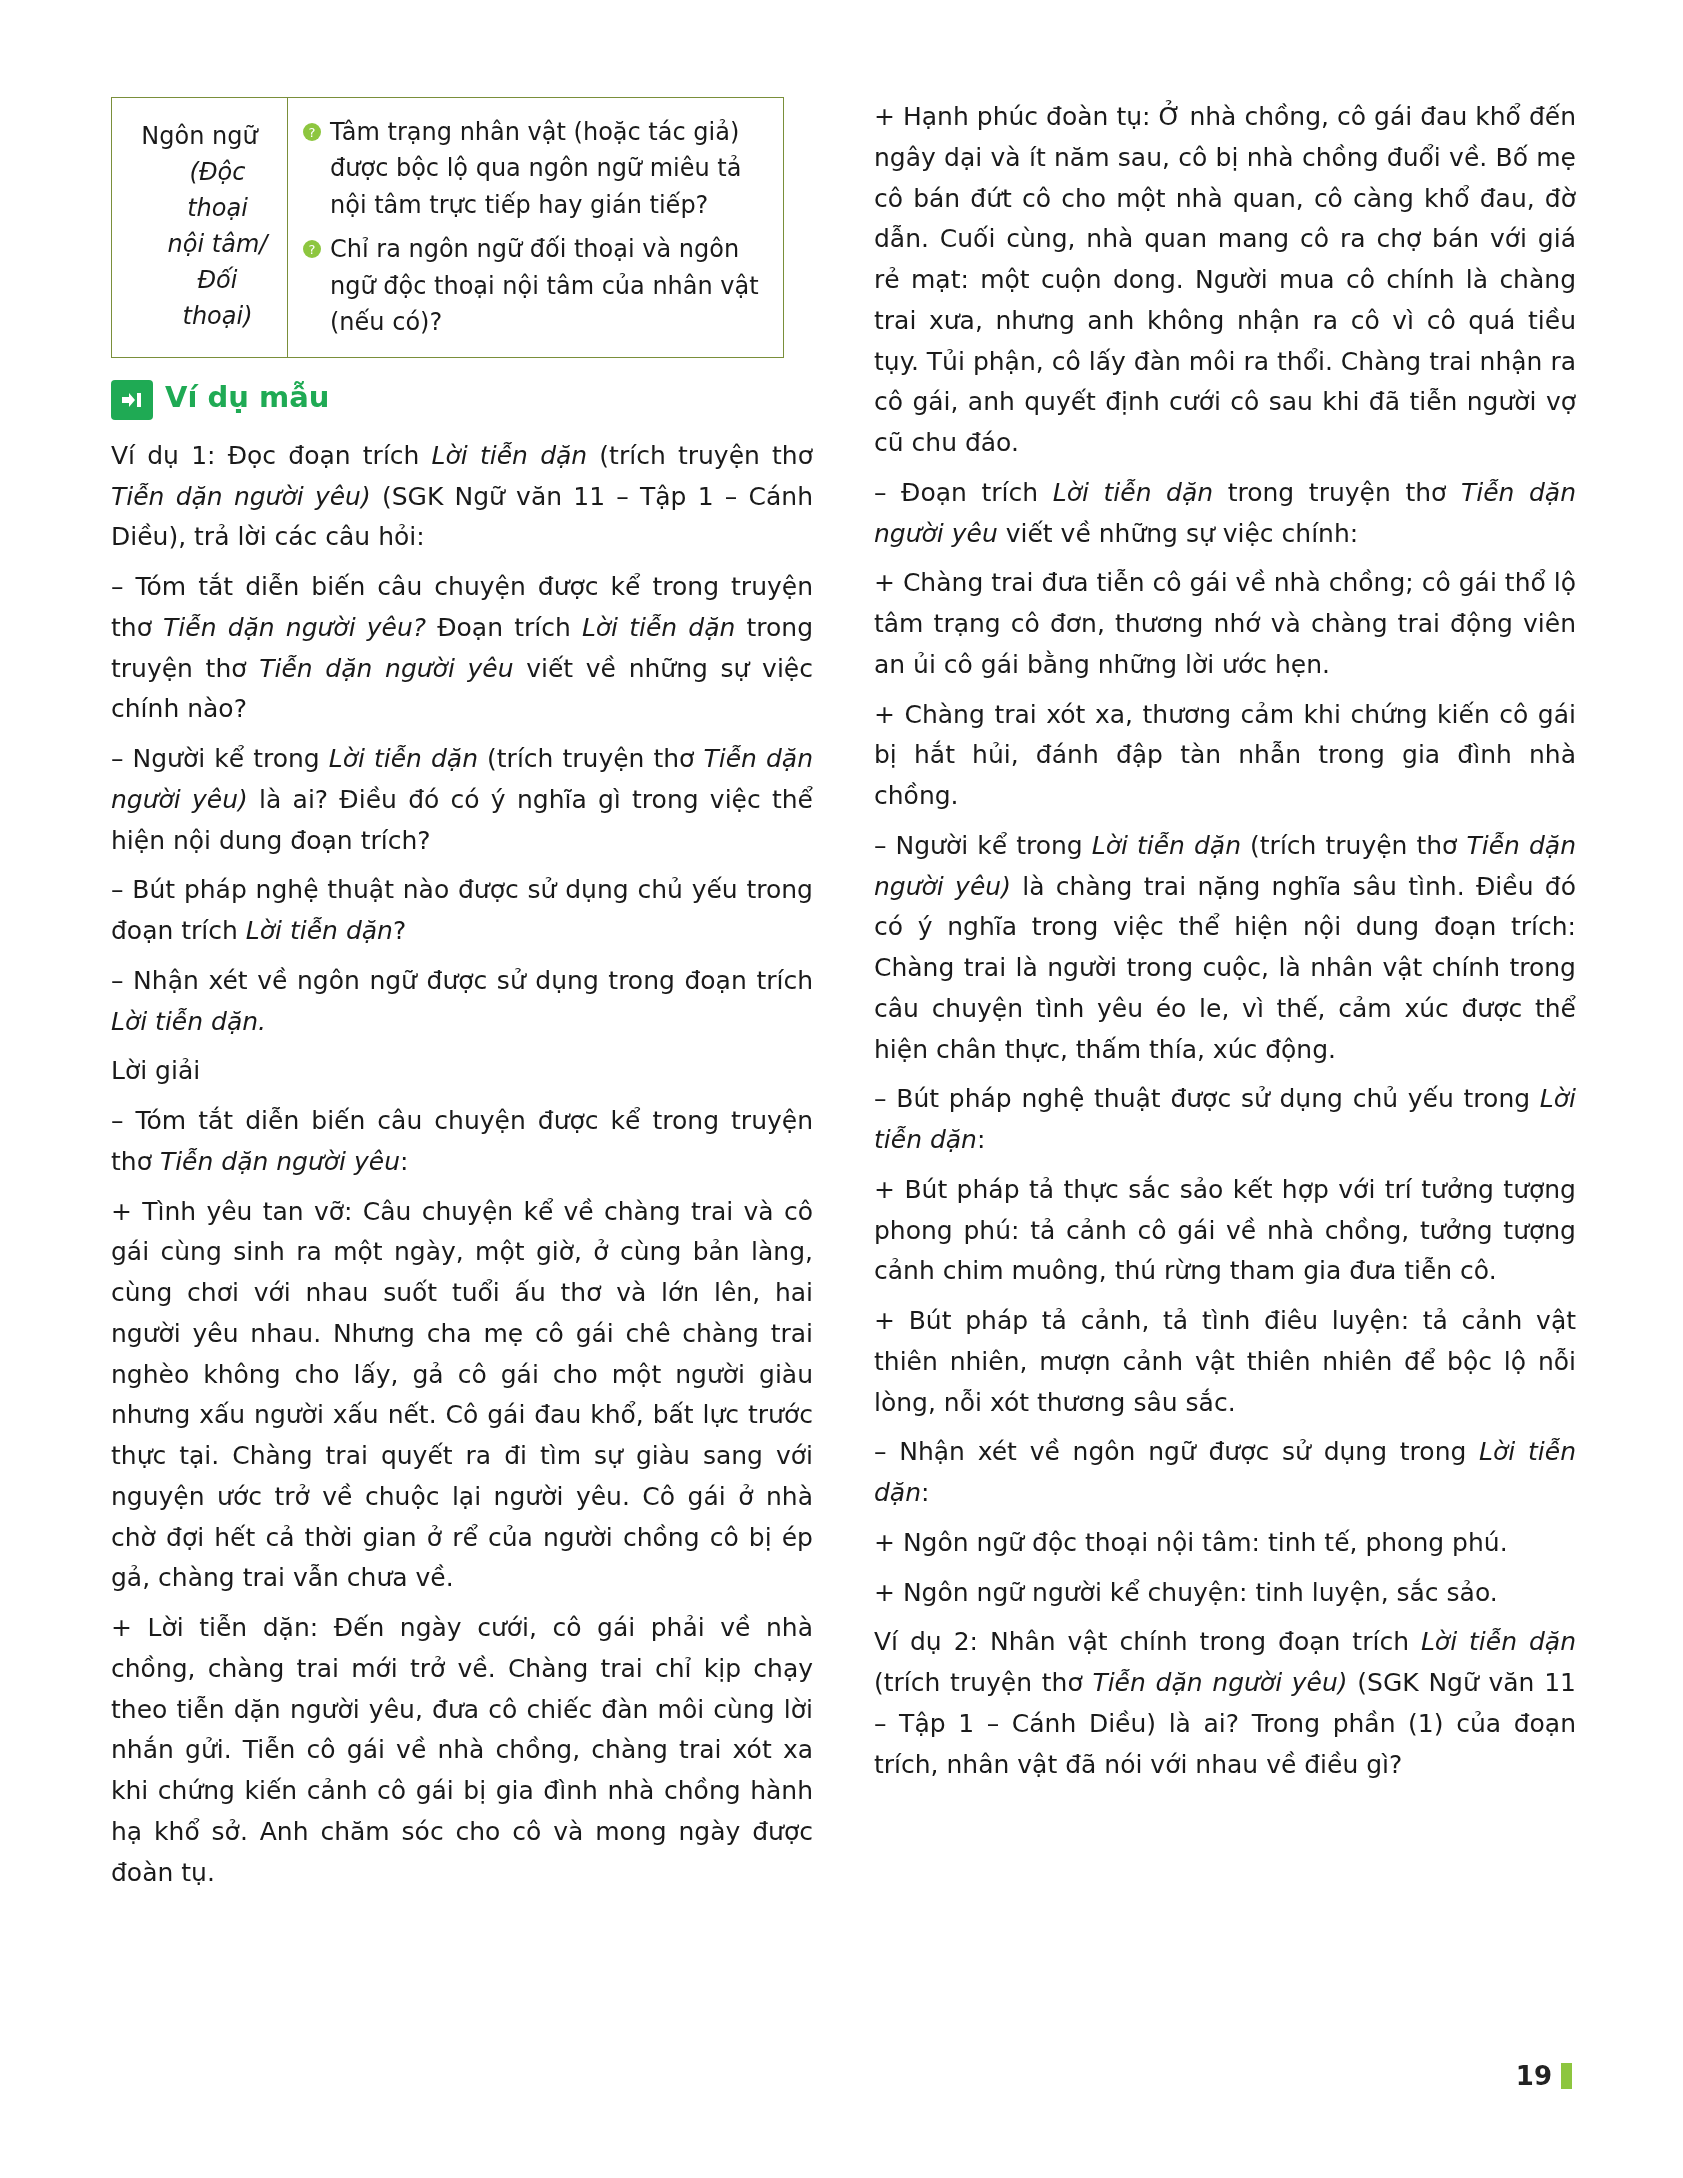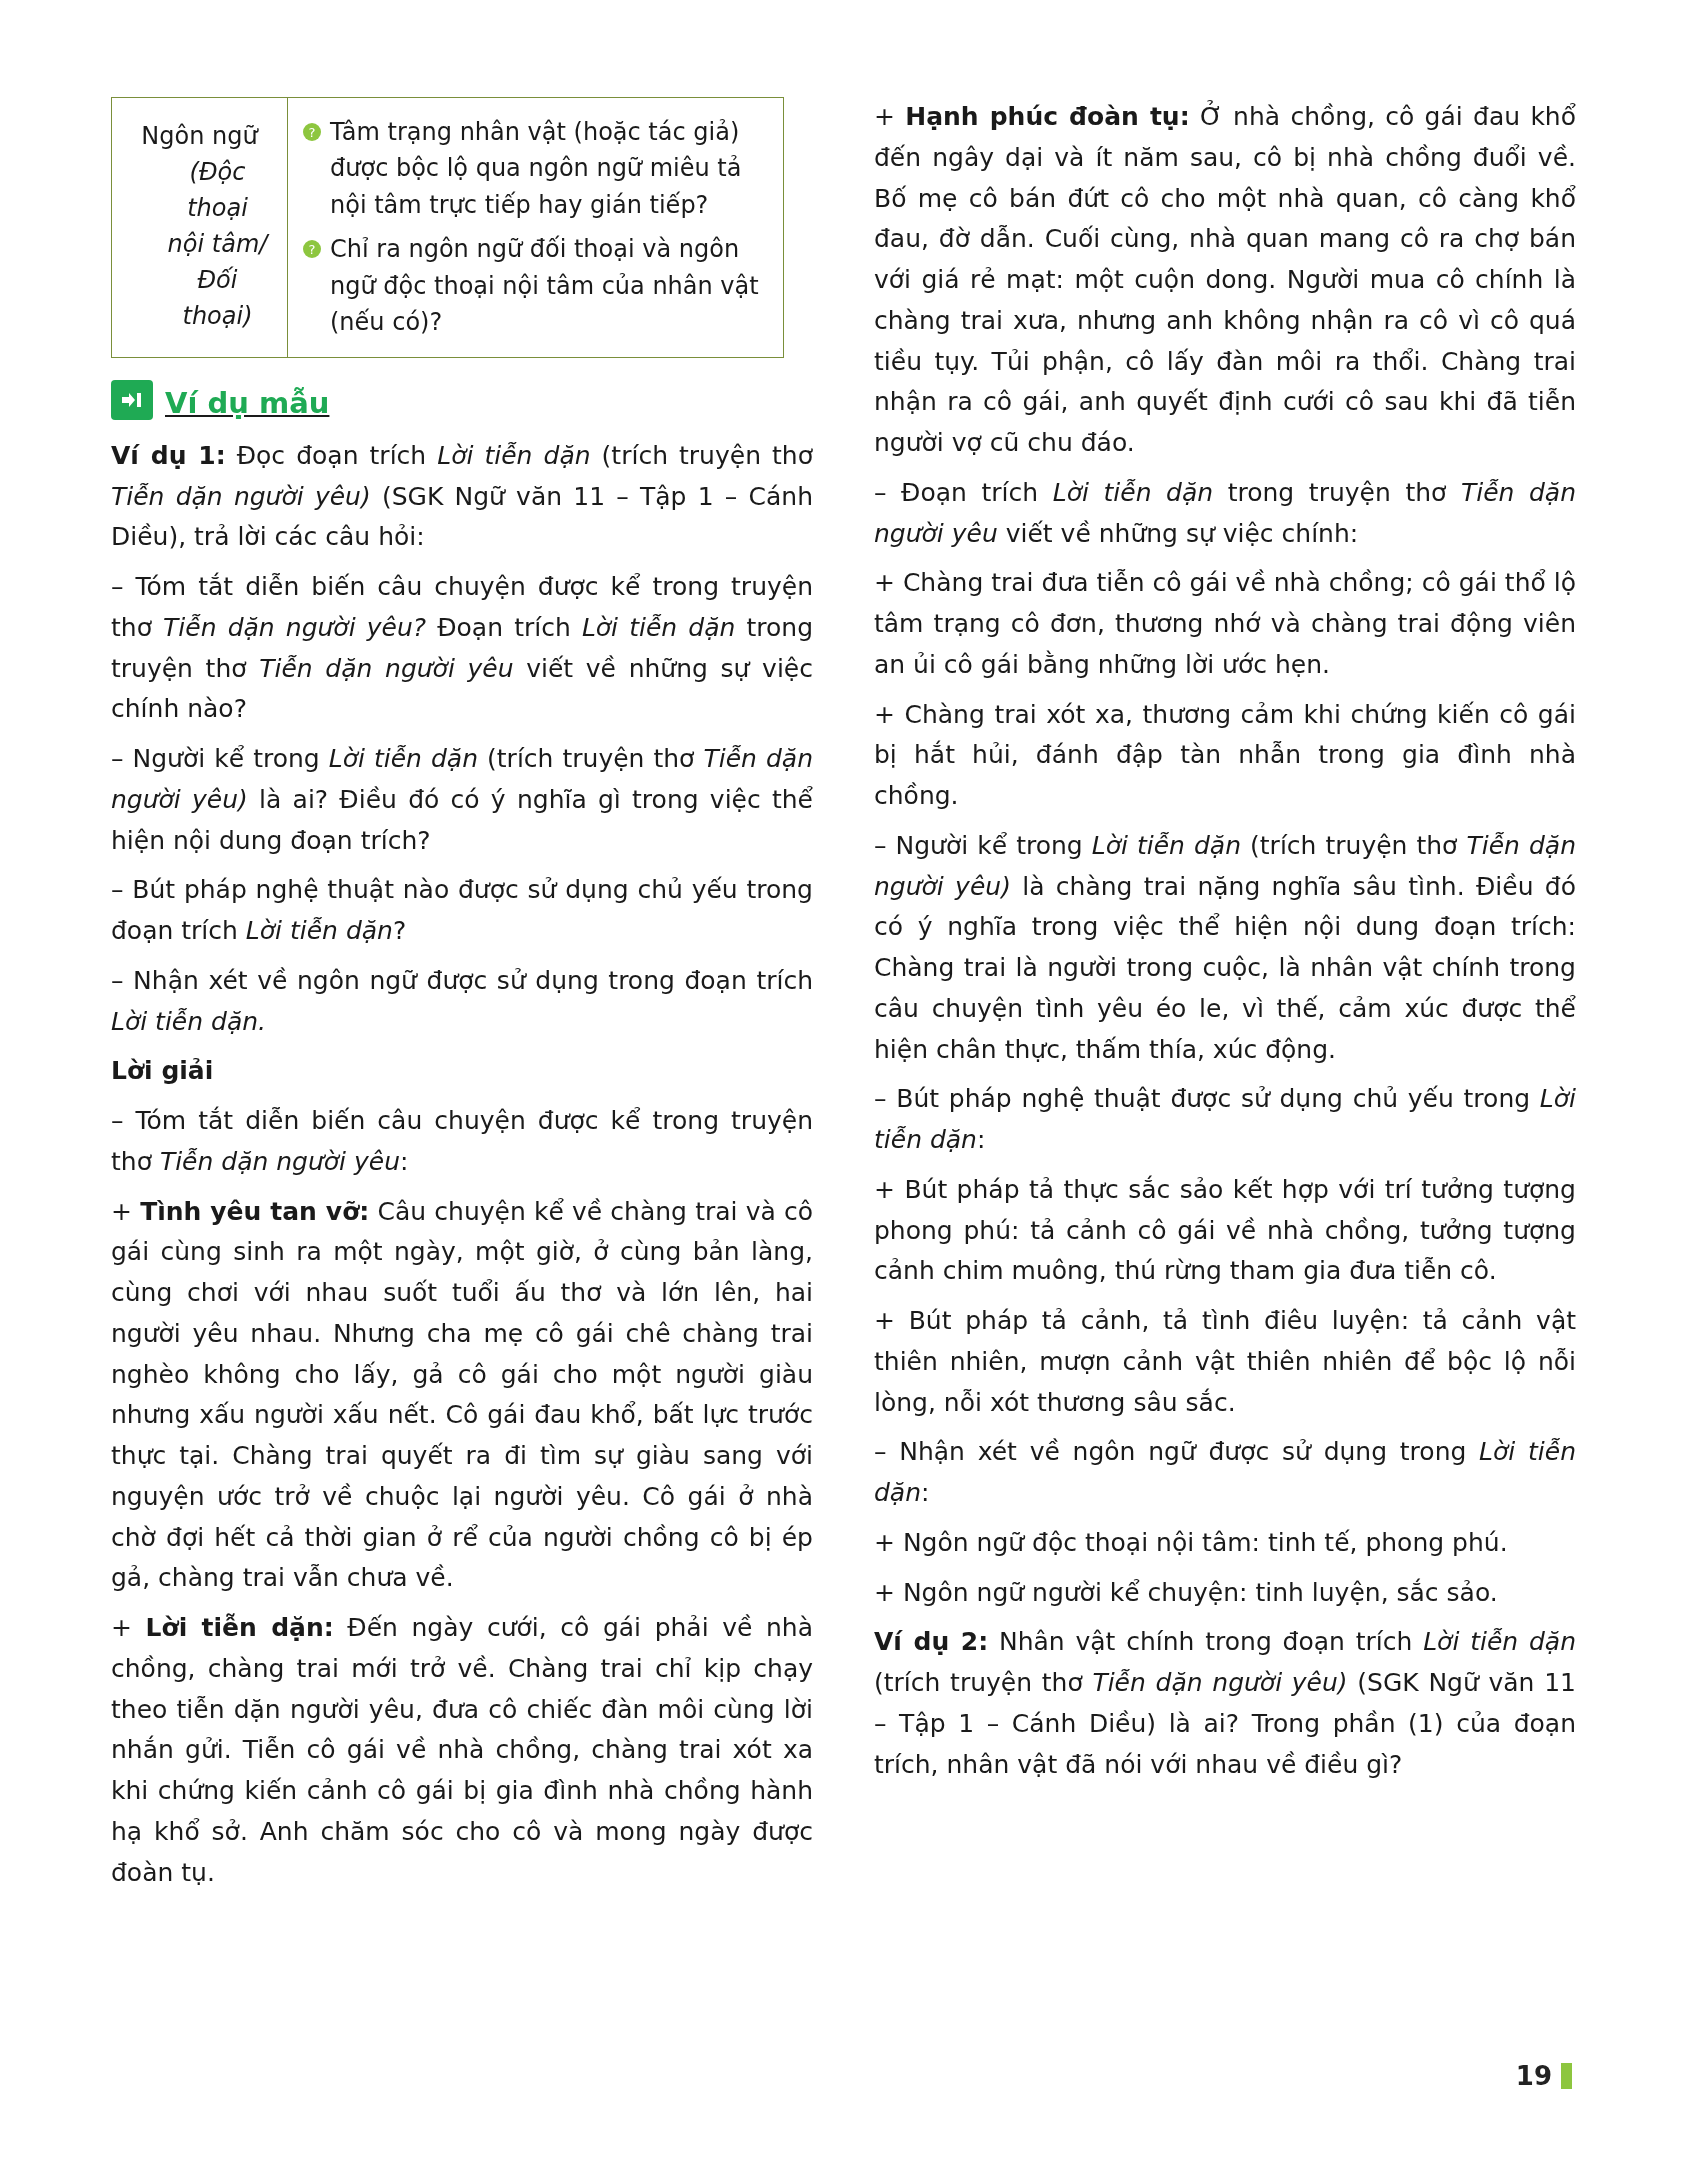--- a/index.html
+++ b/index.html
@@ -74,23 +74,22 @@
     width: 20px;
     height: 20px;
     margin-top: 8px;
     margin-right: 8px;
   }
   .q-icon svg { display: block; }
 
   
   .ex-head {
     display: flex;
-    align-items: flex-end;
+    align-items: flex-start;
     margin: 14px 0 16px 0;
-    text-decoration: underline;
   }
   .ex-head-icon {
     width: 42px;
     height: 40px;
     background: #1faa54;
     border-radius: 4px;
     display: flex;
     align-items: center;
     justify-content: center;
     margin-right: 12px;
@@ -104,21 +103,21 @@
 
   
   p.para {
     margin: 0 0 9px 0;
     font-size: 25px;
     line-height: 1.63;
     text-align: justify;
     text-justify: inter-word;
   }
   p.para:last-child { margin-bottom: 12px; }
-  .b { font-weight: bold; }
+  .b { font-weight: normal; }
   .i { font-style: italic; }
 
   
   .page-num {
     position: absolute;
     right: 111px;
     bottom: 87px;
     display: flex;
     align-items: center;
     font-size: 26px;

